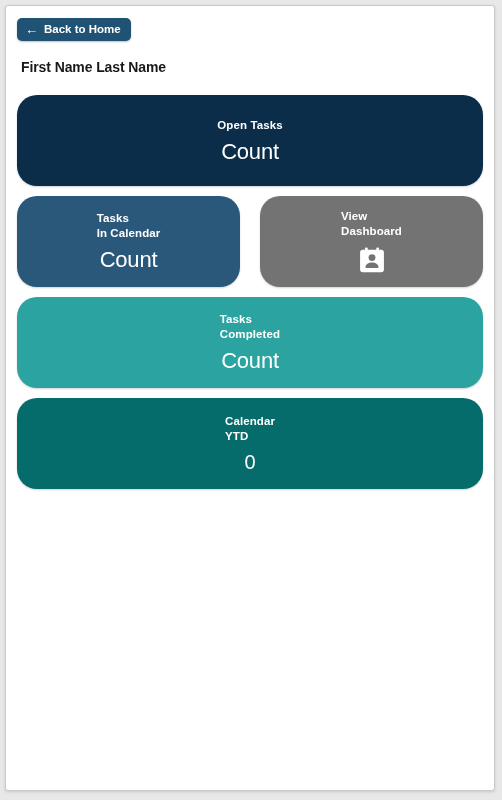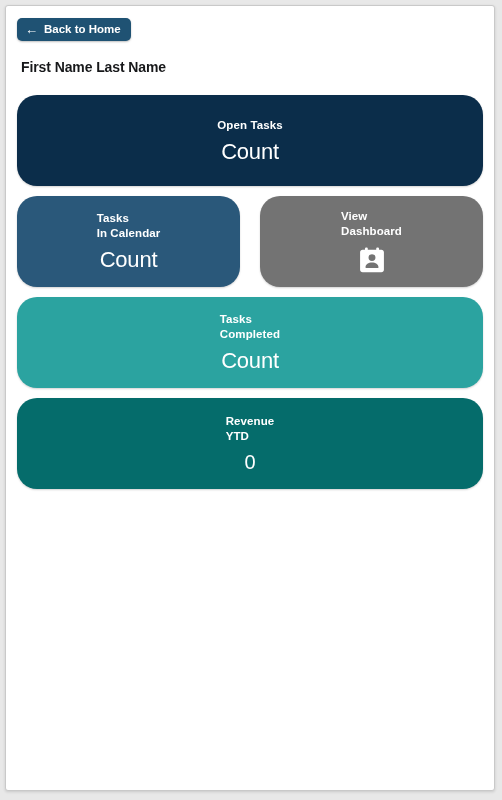--- a/index.html
+++ b/index.html
@@ -166,21 +166,21 @@
       <div class="card card-wide" style="background:#2ba3a0;">
         <div class="card-label">
           <span>Tasks</span>
           <span class="l2">Completed</span>
         </div>
         <div class="card-value">Count</div>
       </div>
 
       <div class="card card-wide" style="background:#056c6b;">
         <div class="card-label">
-          <span>Revenue</span>
+          <span>Calendar</span>
           <span class="l2">YTD</span>
         </div>
         <div class="card-value small">0</div>
       </div>
 
     </div>
   </div>
 </div>
 
 </body></html>

